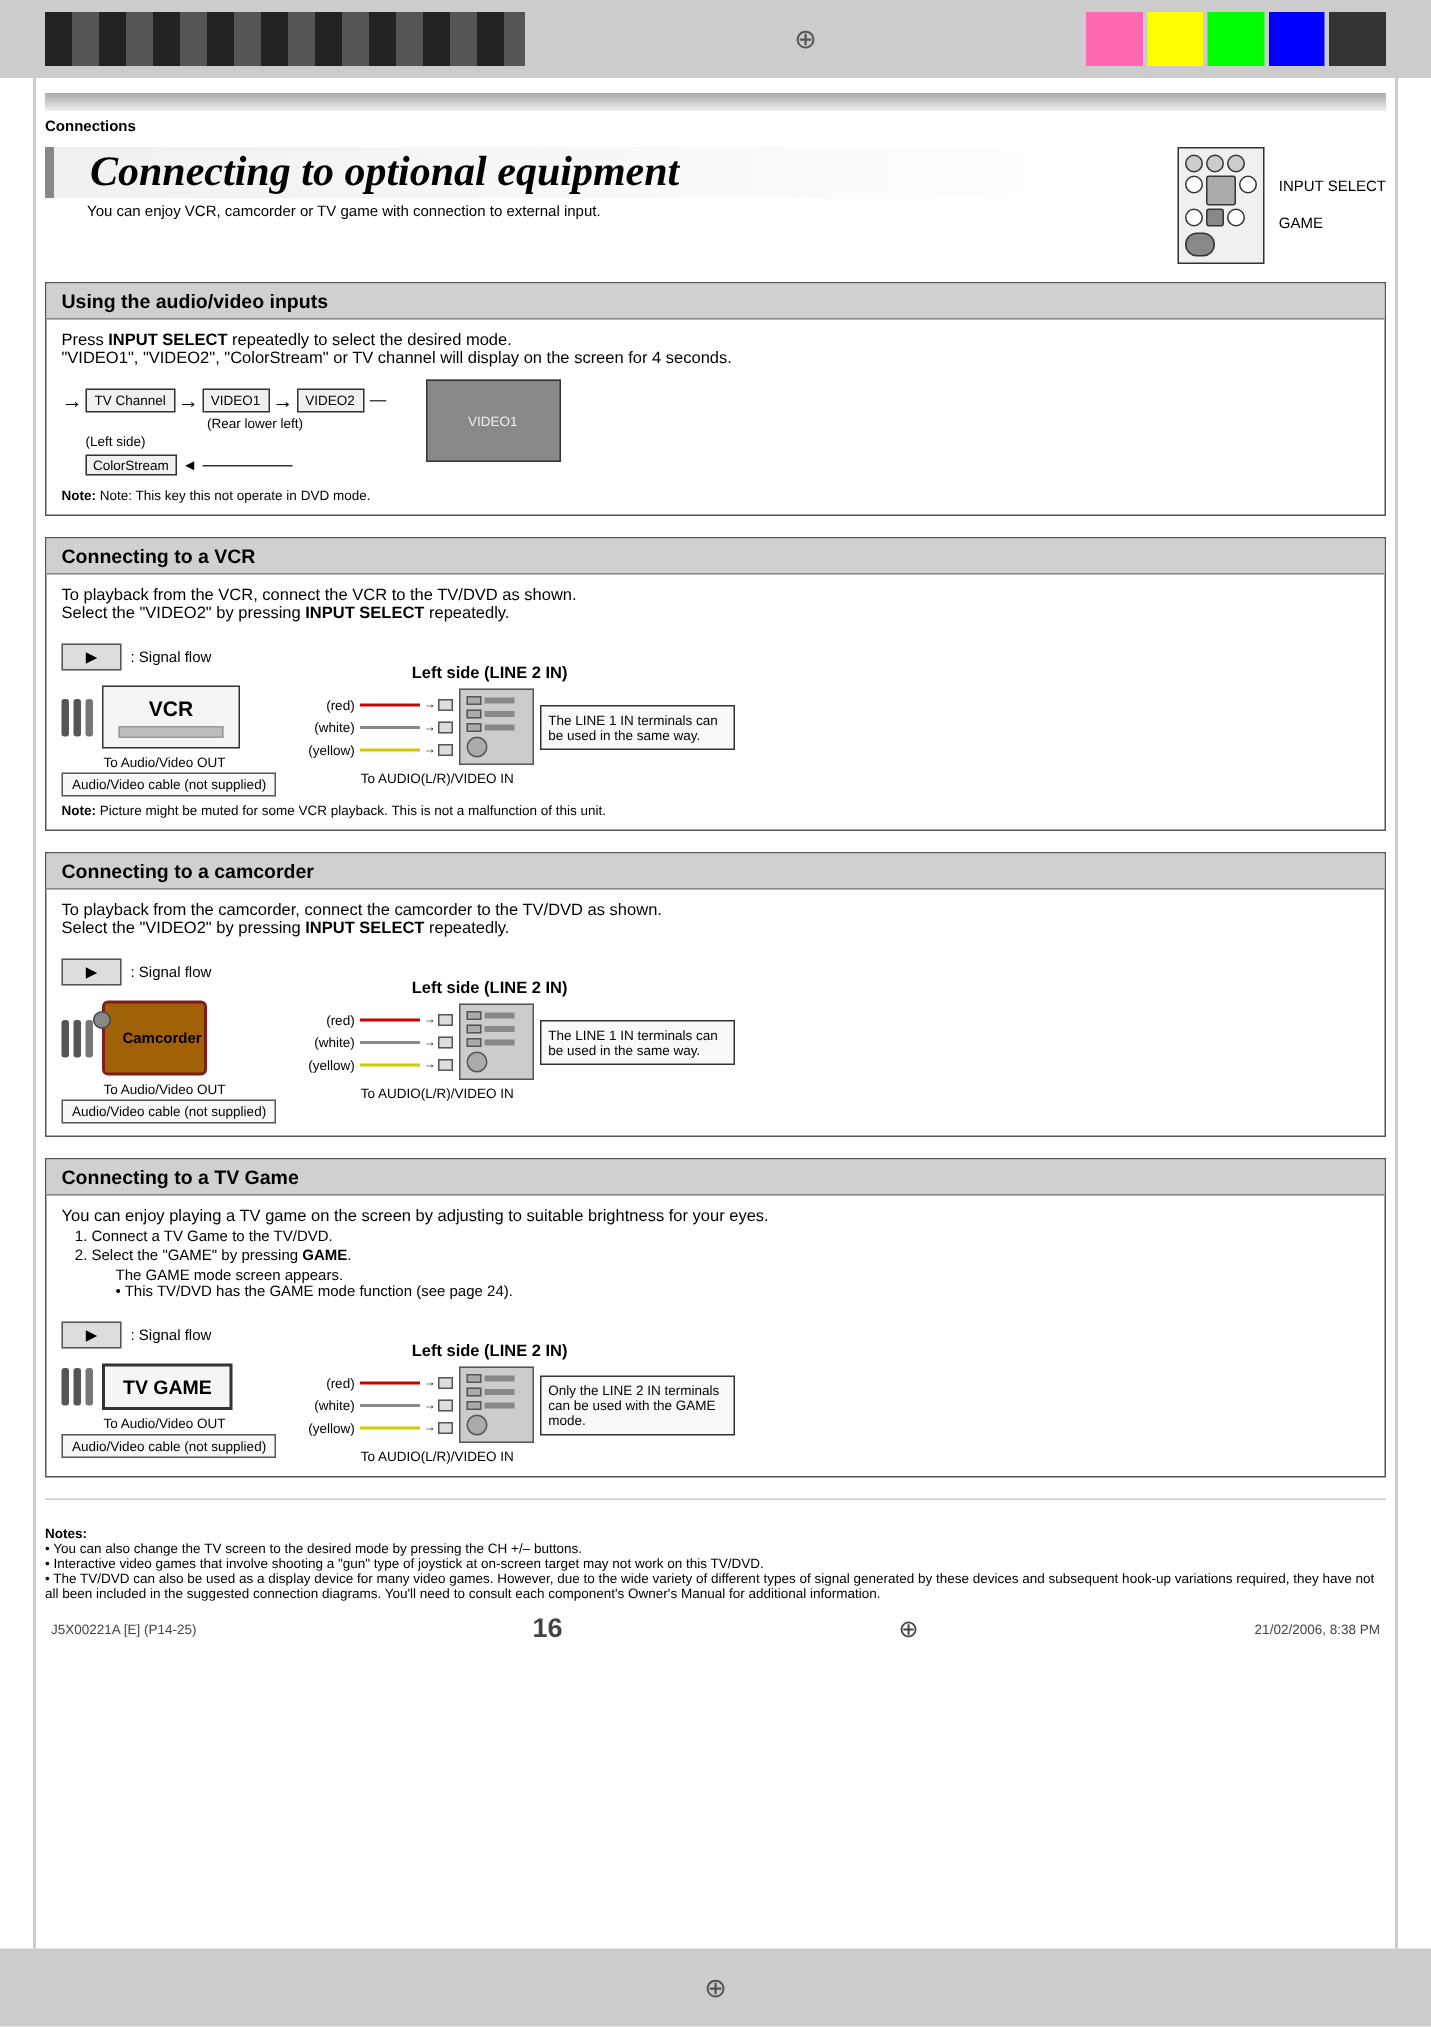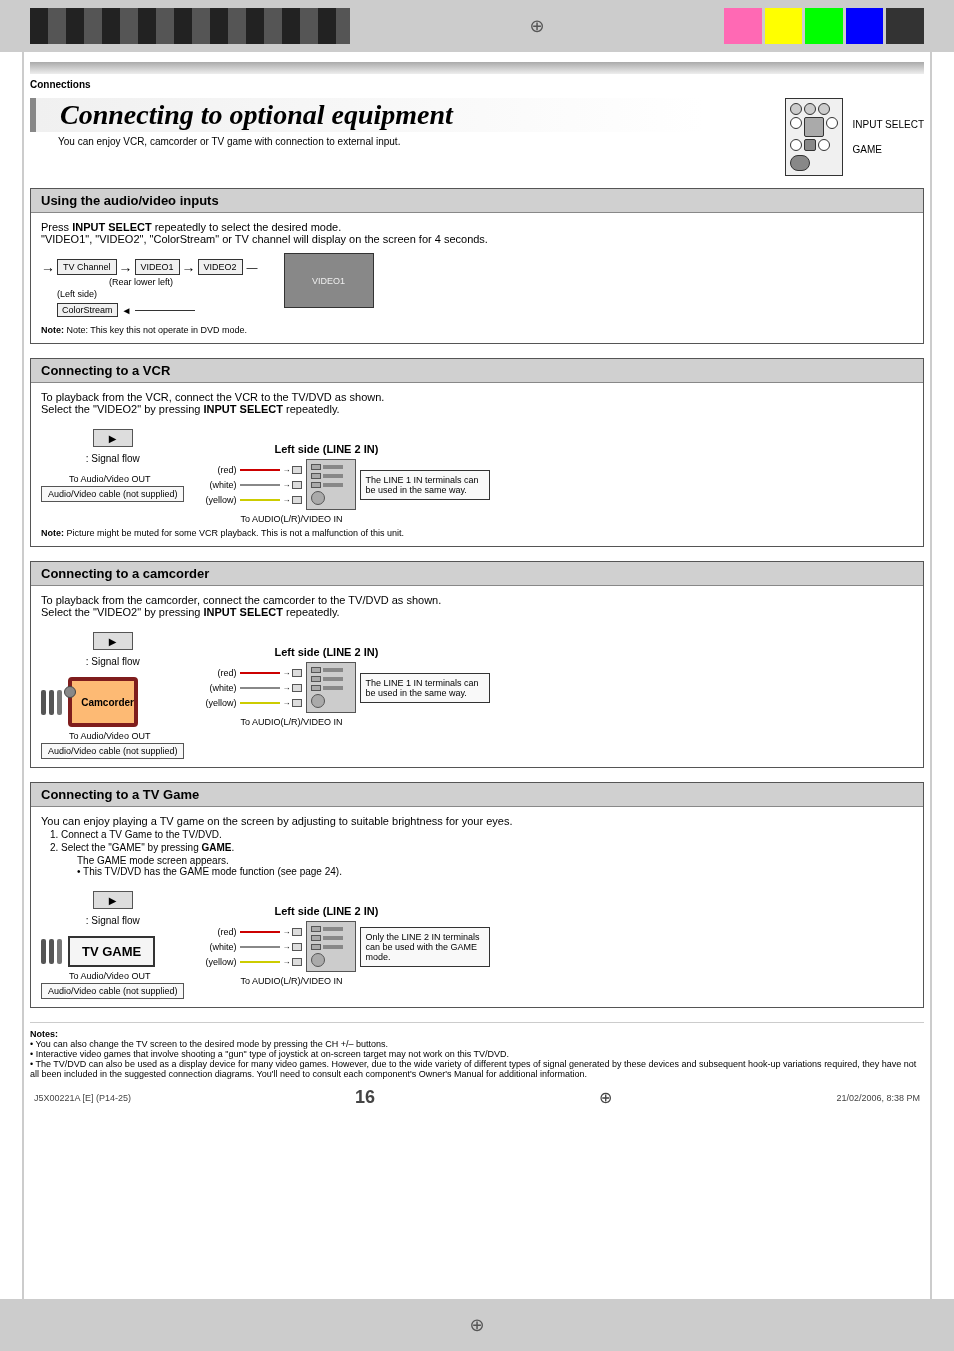--- a/index.html
+++ b/index.html
@@ -170,21 +170,20 @@
       padding: 8px 10px;
     }
 
     
     .signal-flow {
       display: flex;
       align-items: center;
       gap: 6px;
       margin: 6px 0;
       font-size: 10px;
-      flex-direction: column;
     }
     .signal-arrow {
       width: 40px;
       height: 18px;
       background: #ddd;
       border: 1px solid #555;
       position: relative;
       display: flex;
       align-items: center;
       justify-content: center;
@@ -238,35 +237,35 @@
     .page-number {
       font-size: 18px;
       font-weight: bold;
     }
 
     
     .notes-section {
       font-size: 9px;
       margin-top: 6px;
       border-top: 1px solid #ccc;
-      padding-top: 6px;
+      padding-top: 17px;
     }
     .notes-title { font-weight: bold; }
 
     
     .camcorder-shape {
       width: 70px;
       height: 50px;
-      background: #fdba74;
-      border: 4px solid #7f1d1d;
+      background: #a16207;
+      border: 2px solid #7f1d1d;
       border-radius: 4px;
       position: relative;
       display: flex;
       align-items: center;
-      justify-content: flex-end;
+      justify-content: center;
       font-size: 8px;
     }
     .camcorder-lens {
       position: absolute;
       top: 5px;
       left: -8px;
       width: 12px;
       height: 12px;
       border-radius: 50%;
       background: #888;
@@ -421,21 +420,21 @@
           <div>
             <div class="flow-diagram-row">
               <span style="font-size:14px;margin-right:2px;">→</span>
               <div class="flow-box">TV Channel</div>
               <span class="flow-arrow">→</span>
               <div class="flow-box">VIDEO1</div>
               <span class="flow-arrow">→</span>
               <div class="flow-box">VIDEO2</div>
               <span style="font-size:11px;margin-left:4px;">—</span>
             </div>
-            <div style="font-size:9px;margin-left:68px;margin-bottom:2px;">(Rear lower left)</div>
+            <div style="font-size:9px;margin-left:97px;margin-bottom:2px;">(Rear lower left)</div>
             <div style="display:flex;align-items:center;margin-left:16px;font-size:9px;margin-top:0;">
               <span>(Left side)</span>
             </div>
             <div style="display:flex;align-items:center;gap:4px;margin-top:4px;font-size:10px;">
               <span style="margin-left:16px;border:1px solid #333;padding:1px 4px;background:#f0f0f0;font-size:9px;">ColorStream</span>
               <span>◄</span>
               <span style="width:60px;border-bottom:1px solid #333;display:inline-block;"></span>
             </div>
           </div>
           <div class="video1-box">
@@ -451,20 +450,33 @@
       <div class="section-body">
         <div>To playback from the VCR, connect the VCR to the TV/DVD as shown.</div>
         <div>Select the "VIDEO2" by pressing <span class="inline-bold">INPUT SELECT</span> repeatedly.</div>
 
         <div style="display:flex;align-items:flex-start;gap:10px;margin-top:8px;">
 
           <div style="display:flex;flex-direction:column;">
             <div class="signal-flow">
               <div class="signal-arrow"></div>
               <span>: Signal flow</span>
+            </div>
+            <div style="margin-top:4px;display:flex;align-items:center;gap:6px;">
+              <div style="display:flex;flex-direction:column;align-items:center;gap:2px;">
+                <div style="display:flex;gap:3px;">
+                  <div style="width:5px;height:25px;background:#555;border-radius:2px;"></div>
+                  <div style="width:5px;height:25px;background:#555;border-radius:2px;"></div>
+                  <div style="width:5px;height:25px;background:#777;border-radius:2px;"></div>
+                </div>
+              </div>
+              <div class="vcr-box">
+                <div style="font-size:14px;font-weight:bold;">VCR</div>
+                <div style="width:70px;height:8px;background:#bbb;margin-top:4px;border:1px solid #999;"></div>
+              </div>
             </div>
             <div style="font-size:9px;margin-top:4px;margin-left:28px;">To Audio/Video OUT</div>
             <div style="margin-top:2px;">
               <div class="cable-label-box">Audio/Video cable  (not supplied)</div>
             </div>
           </div>
 
           <div style="display:flex;flex-direction:column;align-items:flex-start;margin-top:20px;">
             <div style="font-weight:bold;font-size:11px;margin-bottom:4px;margin-left:80px;">Left side (LINE 2 IN)</div>
             <div style="display:flex;align-items:center;gap:4px;">

